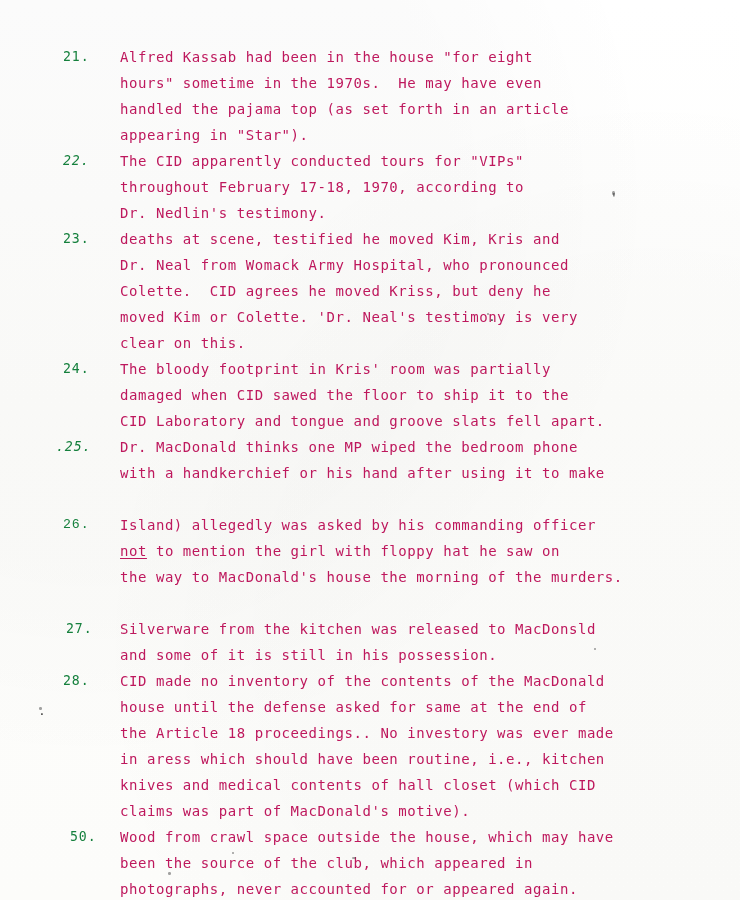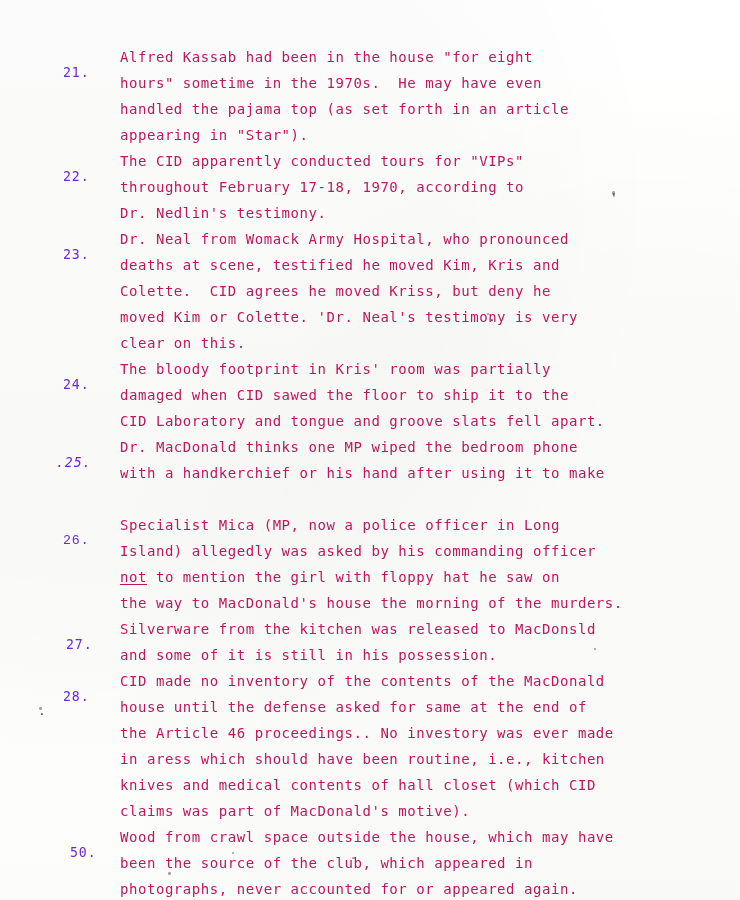--- a/index.html
+++ b/index.html
@@ -33,24 +33,24 @@
     top: 0;
     width: 740px;
     height: 900px;
   }
   .item {
     position: absolute;
     display: block;
   }
   .item-number {
     position: absolute;
-    top: 16px;
+    top: 0;
     font-size: 13.2px;
     line-height: 26px;
-    color: #6d28d9;
+    color: #15803d;
     letter-spacing: 0.9px;
     white-space: pre;
   }
   .item-lines {
     position: absolute;
     top: 0;
     left: 120px;
   }
   .line {
     font-size: 14px;
@@ -90,32 +90,32 @@
       <div class="item" style="top: 44px; left: 0px; width: 740px;">
         <div class="item-number" style="left: 63px;">21.</div>
         <div class="item-lines">
           <div class="line">Alfred Kassab had been in the house "for eight</div>
           <div class="line">hours" sometime in the 1970s.  He may have even</div>
           <div class="line">handled the pajama top (as set forth in an article</div>
           <div class="line">appearing in "Star").</div>
         </div>
       </div>
       <div class="item" style="top: 148px; left: 0px; width: 740px;">
-        <div class="item-number" style="left: 63px;">22.</div>
+        <div class="item-number" style="left: 63px; font-style: italic;">22.</div>
         <div class="item-lines">
           <div class="line">The CID apparently conducted tours for "VIPs"</div>
           <div class="line">throughout February 17-18, 1970, according to</div>
           <div class="line">Dr. Nedlin's testimony.</div>
         </div>
       </div>
       <div class="item" style="top: 226px; left: 0px; width: 740px;">
         <div class="item-number" style="left: 63px;">23.</div>
         <div class="item-lines">
+          <div class="line">deaths at scene, testified he moved Kim, Kris and</div>
           <div class="line">Dr. Neal from Womack Army Hospital, who pronounced</div>
-          <div class="line">deaths at scene, testified he moved Kim, Kris and</div>
           <div class="line">Colette.  CID agrees he moved Kriss, but deny he</div>
           <div class="line">moved Kim or Colette. 'Dr. Neal's testimony is very</div>
           <div class="line">clear on this.</div>
         </div>
       </div>
       <div class="item" style="top: 356px; left: 0px; width: 740px;">
         <div class="item-number" style="left: 63px;">24.</div>
         <div class="item-lines">
           <div class="line">The bloody footprint in Kris' room was partially</div>
           <div class="line">damaged when CID sawed the floor to ship it to the</div>
@@ -125,39 +125,38 @@
       <div class="item" style="top: 434px; left: 0px; width: 740px;">
         <div class="item-number" style="left: 56px; font-style: italic;">.25.</div>
         <div class="item-lines">
           <div class="line">Dr. MacDonald thinks one MP wiped the bedroom phone</div>
           <div class="line">with a handkerchief or his hand after using it to make</div>
         </div>
       </div>
       <div class="item" style="top: 512px; left: 0px; width: 740px;">
         <div class="item-number" style="left: 63px; font-family: Liberation Mono, monospace;">26.</div>
         <div class="item-lines">
-          <div class="line">Specialist Mica (MP, now a police officer in Long</div>
           <div class="line">Island) allegedly was asked by his commanding officer</div>
           <div class="line"><u>not</u><span> to mention the girl with floppy hat he saw on</span></div>
           <div class="line">the way to MacDonald's house the morning of the murders.</div>
         </div>
       </div>
       <div class="item" style="top: 616px; left: 0px; width: 740px;">
         <div class="item-number" style="left: 66px;">27.</div>
         <div class="item-lines">
           <div class="line">Silverware from the kitchen was released to MacDonsld</div>
           <div class="line">and some of it is still in his possession.</div>
         </div>
       </div>
       <div class="item" style="top: 668px; left: 0px; width: 740px;">
         <div class="item-number" style="left: 63px;">28.</div>
         <div class="item-lines">
           <div class="line">CID made no inventory of the contents of the MacDonald</div>
           <div class="line">house until the defense asked for same at the end of</div>
-          <div class="line">the Article 46 proceedings.. No investory was ever made</div>
+          <div class="line">the Article 18 proceedings.. No investory was ever made</div>
           <div class="line">in aress which should have been routine, i.e., kitchen</div>
           <div class="line">knives and medical contents of hall closet (which CID</div>
           <div class="line">claims was part of MacDonald's motive).</div>
         </div>
       </div>
       <div class="item" style="top: 824px; left: 0px; width: 740px;">
         <div class="item-number" style="left: 70px;">50.</div>
         <div class="item-lines">
           <div class="line">Wood from crawl space outside the house, which may have</div>
           <div class="line">been the source of the club, which appeared in</div>

